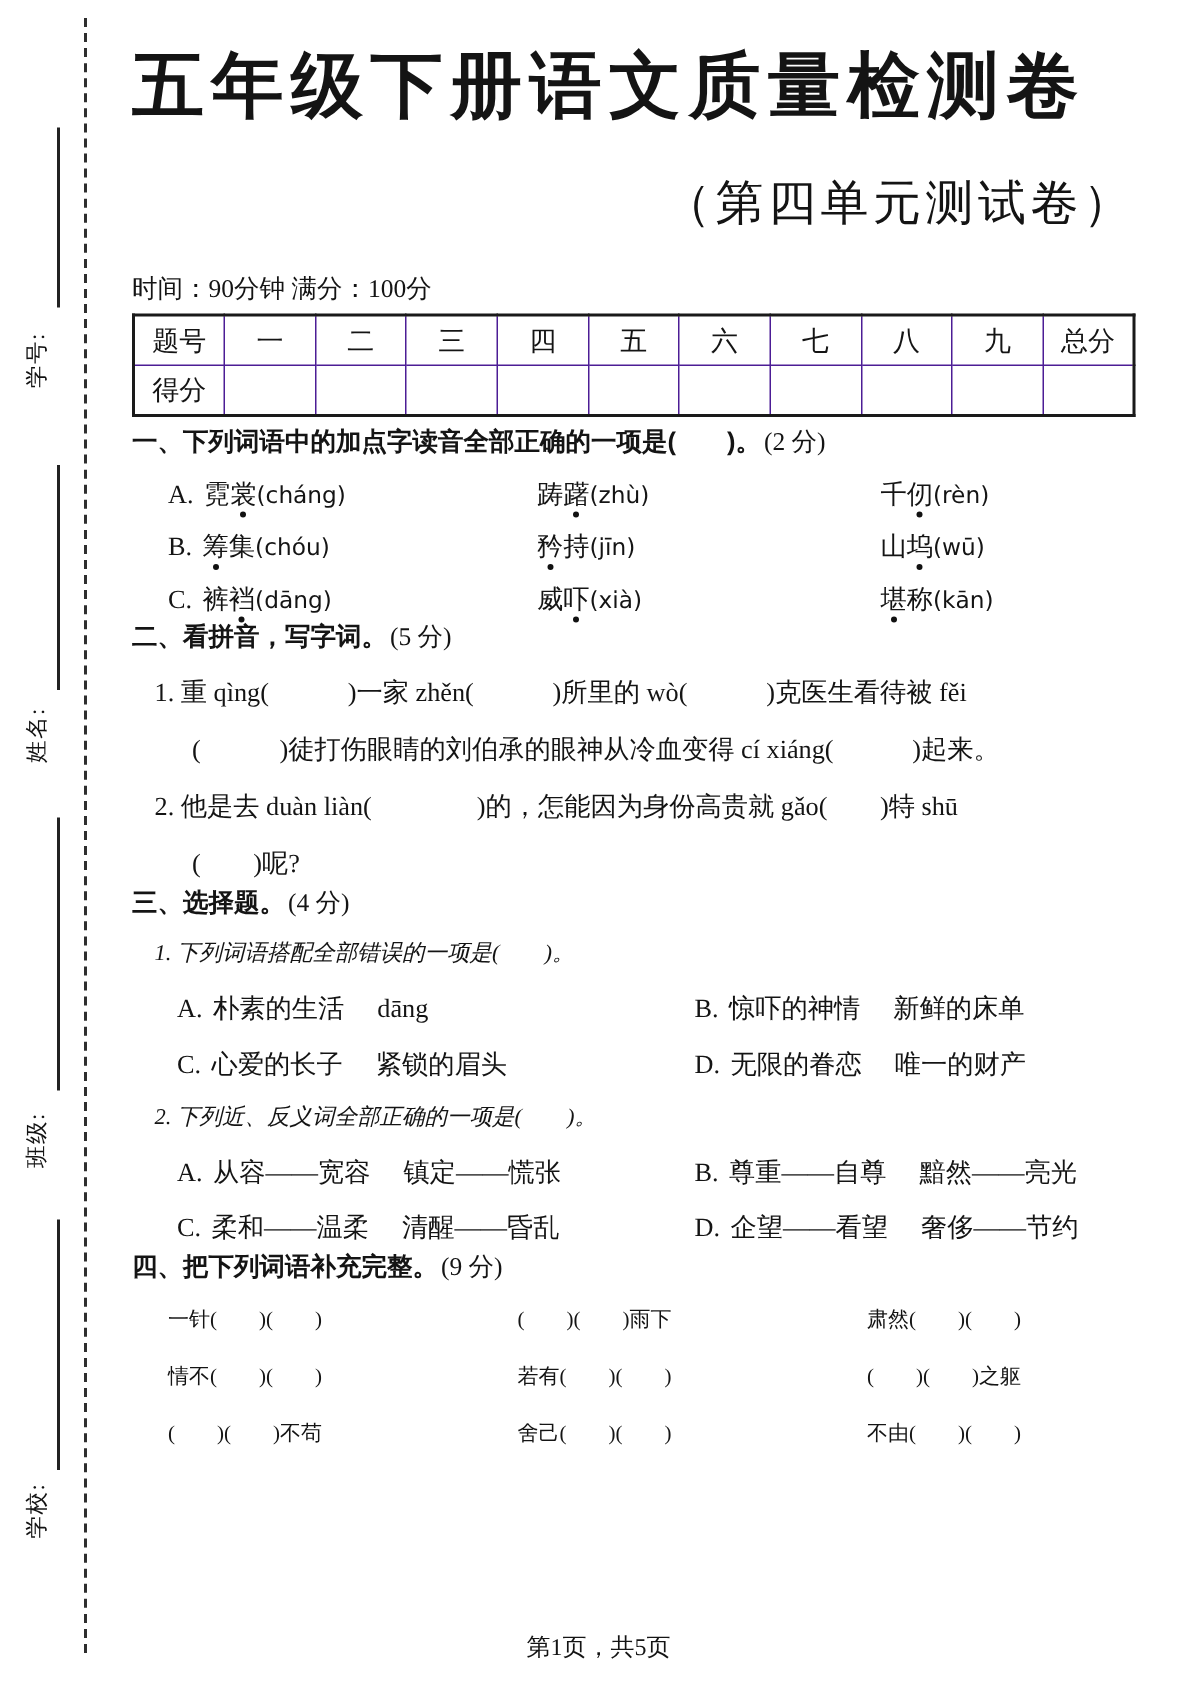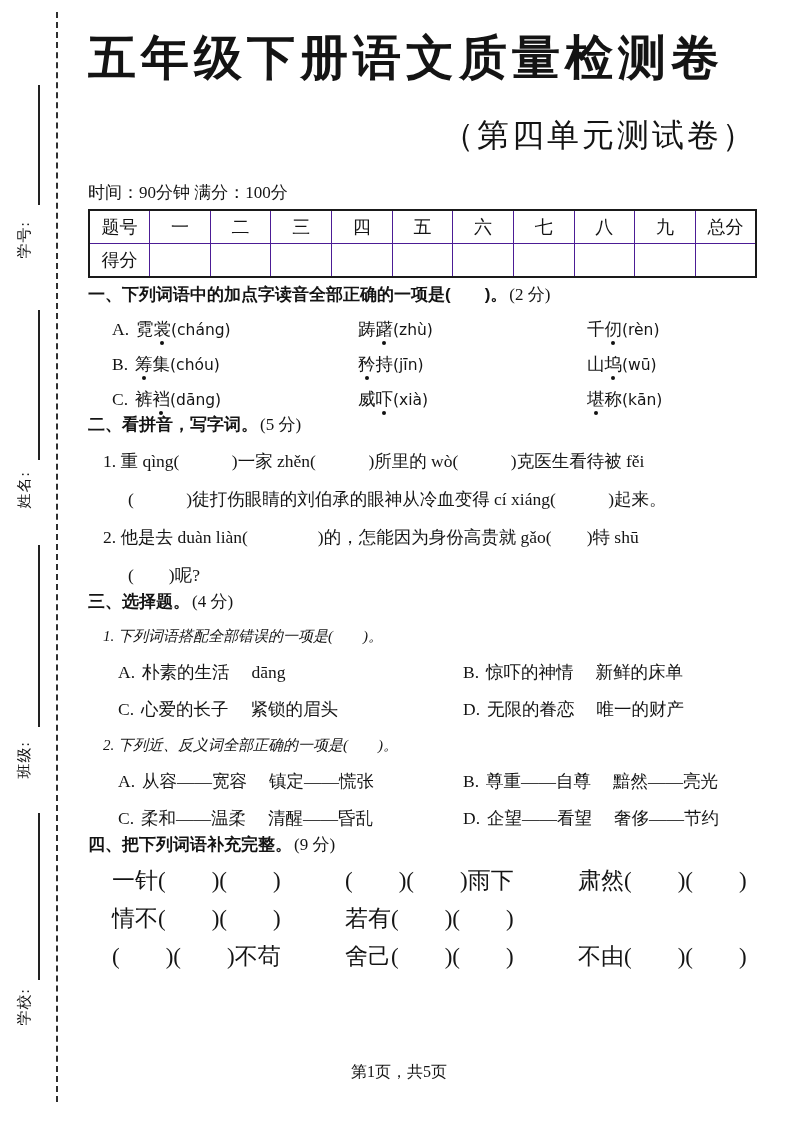--- a/index.html
+++ b/index.html
@@ -68,25 +68,25 @@
   
   .sub-stem { padding-left: 15px; margin-top: 11px; line-height: 24px; font-size: 15px; font-style: italic; }
   .q3-row {
     display: grid; grid-template-columns: 345px 1fr;
     padding-left: 30px; margin-top: 11px; line-height: 26px; font-size: 17.5px;
   }
   .phrase.gap { margin-left: 22px; }
   
   .q4-row {
     display: grid; grid-template-columns: 233px 233px 1fr;
-    padding-left: 24px; margin-top: 12px; line-height: 26px; font-size: 23px;
+    padding-left: 24px; margin-top: 12px; line-height: 26px; font-size: 14px;
   }
   
   .footer {
-    position: absolute; left: 399px; top: 1062px; transform: translateX(-50%);
+    position: absolute; left: 399px; top: 1088px; transform: translateX(-50%);
     font-size: 16px; white-space: nowrap;
   }
 </style>
 </head>
 <body>
 
 <div class="page">
   <div class="binding-line"></div>
   <div id="margin-area">
       <div class="margin-line" style="top: 85px; height: 120px;"></div>
@@ -194,20 +194,21 @@
       <div class="stem"><span>四、把下列词语补充完整。</span><span class="score">(9 分)</span></div>
       <div id="q4-grid">
           <div class="q4-row">
             <span class="q4-cell">一针(　　)(　　)</span>
             <span class="q4-cell">(　　)(　　)雨下</span>
             <span class="q4-cell">肃然(　　)(　　)</span>
           </div>
           <div class="q4-row">
             <span class="q4-cell">情不(　　)(　　)</span>
             <span class="q4-cell">若有(　　)(　　)</span>
+            <span class="q4-cell">(　　)(　　)之躯</span>
           </div>
           <div class="q4-row">
             <span class="q4-cell">(　　)(　　)不苟</span>
             <span class="q4-cell">舍己(　　)(　　)</span>
             <span class="q4-cell">不由(　　)(　　)</span>
           </div>
         </div>
     </section>
   </div>
 

